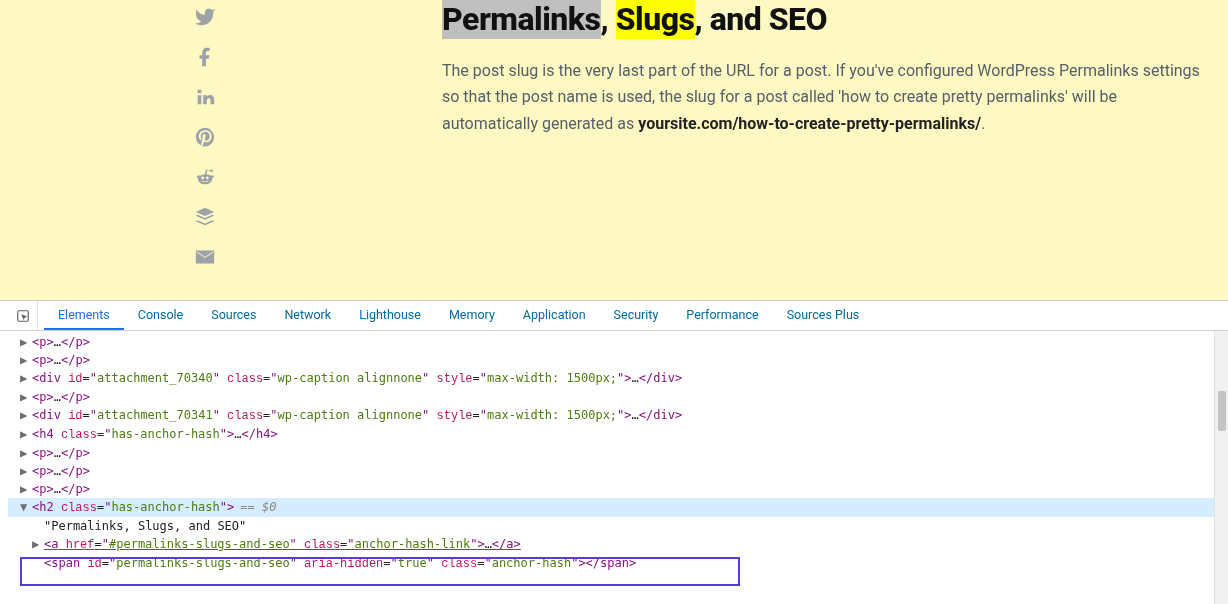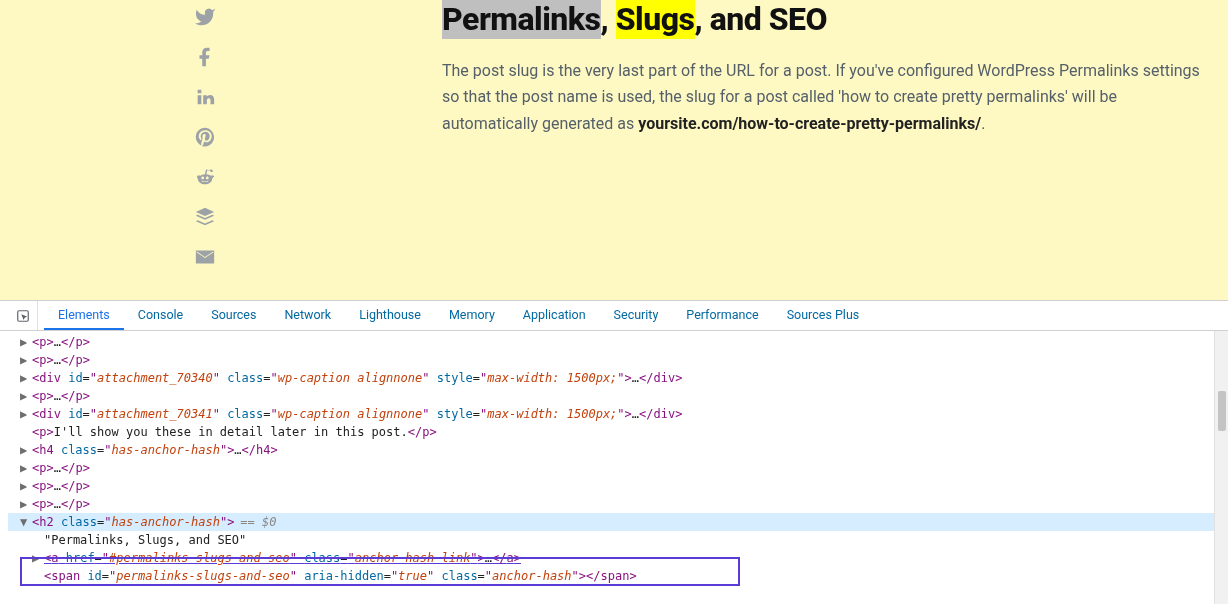--- a/index.html
+++ b/index.html
@@ -21,22 +21,22 @@
 .dt-tab { padding: 0 14px; display: flex; align-items: center; font-size: 12.5px; color: #0369a1; cursor: pointer; border-bottom: 2px solid transparent; }
 .dt-tab.active { color: #1a73e8; border-bottom-color: #1a73e8; }
 .dt-body { flex: 1; overflow: auto; position: relative; }
 .dom-tree { font-family: Consolas, Menlo, monospace; font-size: 12px; line-height: 18px; padding: 2px 0 6px 8px; }
 .dom-line { white-space: nowrap; position: relative; }
 .dom-line .arrow { display: inline-block; width: 10px; color: #6e6e6e; margin-right: 2px; }
 .dom-line.selected { background: #d6ecff; }
 .sel-box { position: absolute; border: 2px solid #5a3bd6; left: 20px; width: 720px; pointer-events:none; }
 .punct { color: #881280; }
 .tag { color: #881280; }
-.attr-name { color: #0369a1; }
-.attr-val { color: #c2410c; font-style: italic; }
+.attr-name { color: #be185d; font-family: Liberation Mono, monospace; }
+.attr-val { color: #4d7c0f; }
 .eq { color: #222; }
 .text-node { color: #222; }
 .ellip { color: #222; }
 .eq0 { color: #888; font-style: italic; margin-left: 6px; }
 .gutter-right { position: absolute; top:0; right:0; bottom:0; width:14px; background:#f1f1f1; border-left:1px solid #e0e0e0; }
 .gutter-right div { width:8px; background:#c4c4c4; margin:2px auto; border-radius:2px; }
 </style>
 </head>
 <body>
 
@@ -109,21 +109,20 @@
         <div class="dt-tab">Sources Plus</div>
       </div>
   </div>
   <div class="dt-body">
     <div class="dom-tree" id="dom-tree">
         <div class="dom-line" style="padding-left: 12px;"><span class="arrow">▶</span><span class="punct">&lt;</span><span class="tag">p</span><span class="punct">&gt;</span><span class="ellip">…</span><span class="punct">&lt;/</span><span class="tag">p</span><span class="punct">&gt;</span></div>
         <div class="dom-line" style="padding-left: 12px;"><span class="arrow">▶</span><span class="punct">&lt;</span><span class="tag">p</span><span class="punct">&gt;</span><span class="ellip">…</span><span class="punct">&lt;/</span><span class="tag">p</span><span class="punct">&gt;</span></div>
         <div class="dom-line" style="padding-left: 12px;"><span class="arrow">▶</span><span class="punct">&lt;</span><span class="tag">div</span> <span class="attr-name">id</span><span class="eq">=</span><span class="punct">"</span><span class="attr-val">attachment_70340</span><span class="punct">"</span> <span class="attr-name">class</span><span class="eq">=</span><span class="punct">"</span><span class="attr-val">wp-caption alignnone</span><span class="punct">"</span> <span class="attr-name">style</span><span class="eq">=</span><span class="punct">"</span><span class="attr-val">max-width: 1500px;</span><span class="punct">"</span><span class="punct">&gt;</span><span class="ellip">…</span><span class="punct">&lt;/</span><span class="tag">div</span><span class="punct">&gt;</span></div>
         <div class="dom-line" style="padding-left: 12px;"><span class="arrow">▶</span><span class="punct">&lt;</span><span class="tag">p</span><span class="punct">&gt;</span><span class="ellip">…</span><span class="punct">&lt;/</span><span class="tag">p</span><span class="punct">&gt;</span></div>
         <div class="dom-line" style="padding-left: 12px;"><span class="arrow">▶</span><span class="punct">&lt;</span><span class="tag">div</span> <span class="attr-name">id</span><span class="eq">=</span><span class="punct">"</span><span class="attr-val">attachment_70341</span><span class="punct">"</span> <span class="attr-name">class</span><span class="eq">=</span><span class="punct">"</span><span class="attr-val">wp-caption alignnone</span><span class="punct">"</span> <span class="attr-name">style</span><span class="eq">=</span><span class="punct">"</span><span class="attr-val">max-width: 1500px;</span><span class="punct">"</span><span class="punct">&gt;</span><span class="ellip">…</span><span class="punct">&lt;/</span><span class="tag">div</span><span class="punct">&gt;</span></div>
-        <div class="dom-line" style="padding-left: 12px;"><span class="arrow"></span><span class="punct">&lt;</span><span class="tag">p</span><span class="punct">&gt;</span><span class="text-node">I'll show you these in detail later in this post.</span><span class="punct">&lt;/</span><span class="tag">p</span><span class="punct">&gt;</span></div>
         <div class="dom-line" style="padding-left: 12px;"><span class="arrow">▶</span><span class="punct">&lt;</span><span class="tag">h4</span> <span class="attr-name">class</span><span class="eq">=</span><span class="punct">"</span><span class="attr-val">has-anchor-hash</span><span class="punct">"</span><span class="punct">&gt;</span><span class="ellip">…</span><span class="punct">&lt;/</span><span class="tag">h4</span><span class="punct">&gt;</span></div>
         <div class="dom-line" style="padding-left: 12px;"><span class="arrow">▶</span><span class="punct">&lt;</span><span class="tag">p</span><span class="punct">&gt;</span><span class="ellip">…</span><span class="punct">&lt;/</span><span class="tag">p</span><span class="punct">&gt;</span></div>
         <div class="dom-line" style="padding-left: 12px;"><span class="arrow">▶</span><span class="punct">&lt;</span><span class="tag">p</span><span class="punct">&gt;</span><span class="ellip">…</span><span class="punct">&lt;/</span><span class="tag">p</span><span class="punct">&gt;</span></div>
         <div class="dom-line" style="padding-left: 12px;"><span class="arrow">▶</span><span class="punct">&lt;</span><span class="tag">p</span><span class="punct">&gt;</span><span class="ellip">…</span><span class="punct">&lt;/</span><span class="tag">p</span><span class="punct">&gt;</span></div>
         <div class="dom-line selected" style="padding-left: 12px;"><span class="arrow">▼</span><span class="punct">&lt;</span><span class="tag">h2</span> <span class="attr-name">class</span><span class="eq">=</span><span class="punct">"</span><span class="attr-val">has-anchor-hash</span><span class="punct">"</span><span class="punct">&gt;</span><span class="eq0">== $0</span></div>
         <div class="dom-line" style="padding-left: 24px;"><span class="arrow"></span><span class="text-node">"Permalinks, Slugs, and SEO"</span></div>
         <div class="dom-line" style="padding-left: 24px; text-decoration: underline rgb(90, 59, 214);"><span class="arrow">▶</span><span class="punct">&lt;</span><span class="tag">a</span> <span class="attr-name">href</span><span class="eq">=</span><span class="punct">"</span><span class="attr-val">#permalinks-slugs-and-seo</span><span class="punct">"</span> <span class="attr-name">class</span><span class="eq">=</span><span class="punct">"</span><span class="attr-val">anchor-hash-link</span><span class="punct">"</span><span class="punct">&gt;</span><span class="ellip">…</span><span class="punct">&lt;/</span><span class="tag">a</span><span class="punct">&gt;</span></div>
         <div class="dom-line" style="padding-left: 24px;"><span class="arrow"></span><span class="punct">&lt;</span><span class="tag">span</span> <span class="attr-name">id</span><span class="eq">=</span><span class="punct">"</span><span class="attr-val">permalinks-slugs-and-seo</span><span class="punct">"</span> <span class="attr-name">aria-hidden</span><span class="eq">=</span><span class="punct">"</span><span class="attr-val">true</span><span class="punct">"</span> <span class="attr-name">class</span><span class="eq">=</span><span class="punct">"</span><span class="attr-val">anchor-hash</span><span class="punct">"</span><span class="punct">&gt;</span><span class="punct">&lt;/</span><span class="tag">span</span><span class="punct">&gt;</span></div>
         <div class="sel-box" style="top: 226px; height: 29px;"></div>
       </div>

